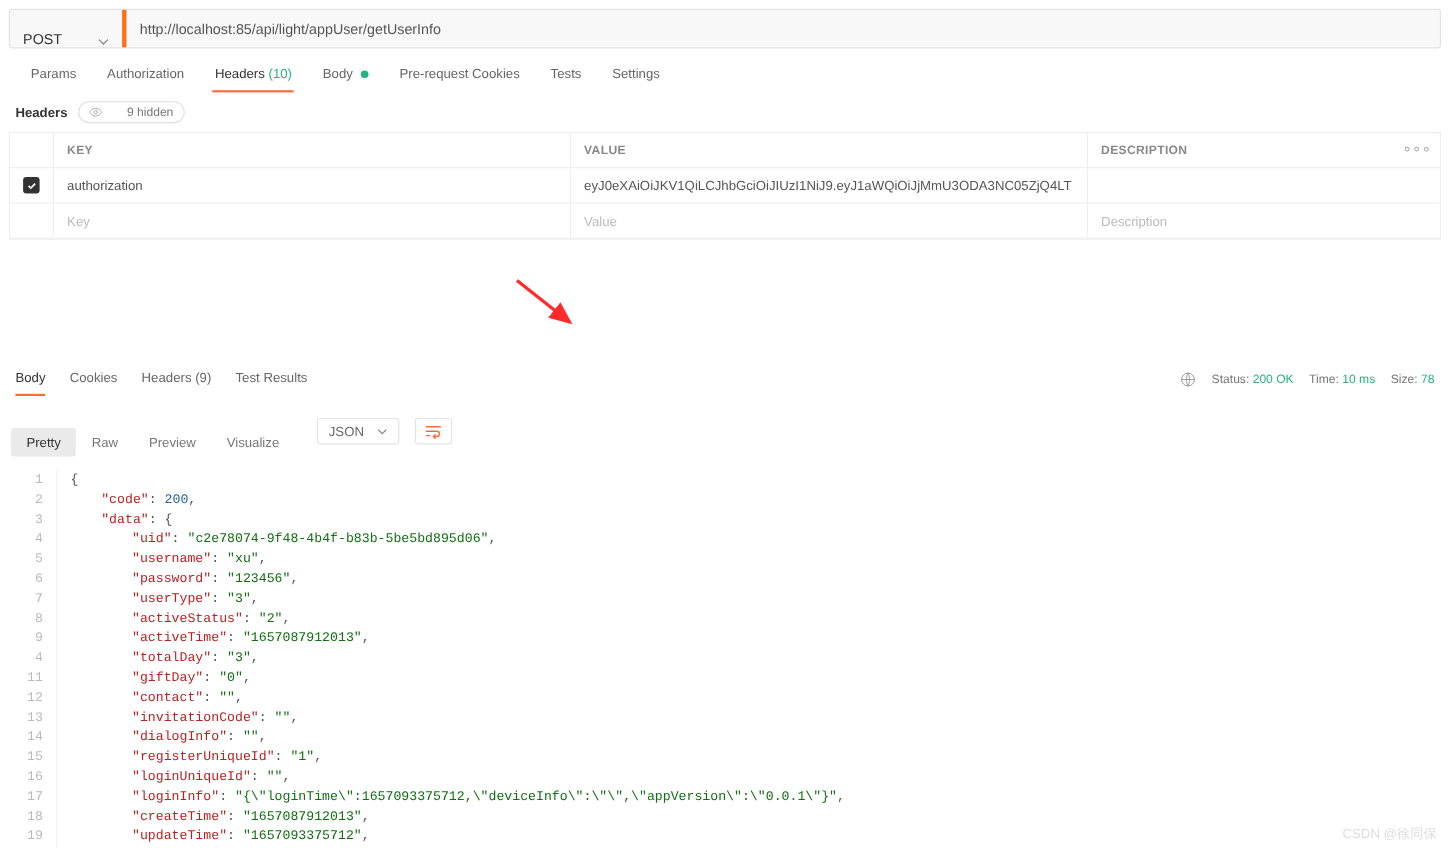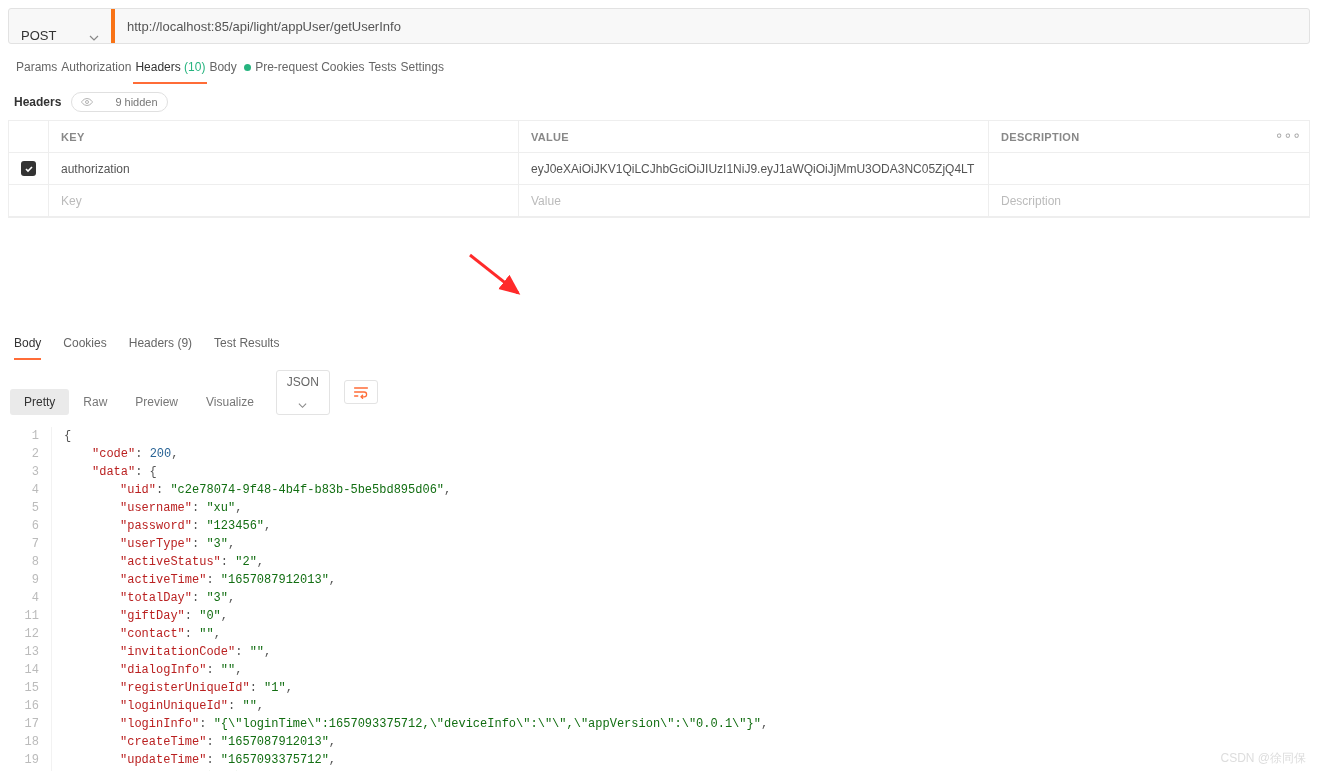--- a/index.html
+++ b/index.html
@@ -2,21 +2,21 @@
 <html><head>
 <meta charset="utf-8">
 <style>
 * { box-sizing: border-box; margin: 0; padding: 0; }
 body { font-family: -apple-system, BlinkMacSystemFont, "Segoe UI", Arial, sans-serif; font-size: 12px; color: #333; background: #fff; }
 .url-bar { display: flex; margin: 8px; border: 1px solid #e2e2e2; border-radius: 3px; background: #f8f8f8; height: 36px; }
 .method-select { display: flex; align-items: flex-end; padding: 0 12px; border-right: 4px solid #f97316; cursor: pointer; width: 106px; justify-content: space-between; }
 .method-select .label { font-size: 13px; color: #333; }
 .chevron { width: 10px; height: 10px; }
 .url-input { flex: 1; border: none; background: transparent; padding: 0 12px; font-size: 13px; color: #555; outline: none; }
-.req-tabs { display: flex; padding: 0 14px; border-bottom: 0; margin-top: 6px; }
+.req-tabs { display: flex; gap: 24px; padding: 0 14px; border-bottom: 0; margin-top: 6px; margin-left: 12px; }
 .req-tab { padding: 8px 2px; font-size: 12px; color: #666; cursor: pointer; border-bottom: 2px solid transparent; }
 .req-tab.active { color: #333; border-bottom-color: #ff6c37; }
 .req-tab .count-green { color: #26b47f; }
 .body-dot { display: inline-block; width: 7px; height: 7px; border-radius: 50%; background: #26b47f; margin-left: 4px; vertical-align: middle; }
 .sub-head { display: flex; align-items: center; gap: 10px; padding: 8px 14px; }
 .sub-head .title { font-size: 12px; color: #333; font-weight: 600; }
 .hidden-pill { display: flex; align-items: center; gap: 22px; border: 1px solid #e0e0e0; border-radius: 18px; padding: 3px 9px; font-size: 11px; color: #777; cursor: pointer; }
 .eye-icon { width: 12px; height: 12px; }
 .headers-table { border: 1px solid #eee; margin: 0 8px; position: relative; }
 .ht-row { display: flex; border-bottom: 1px solid #eee; min-height: 32px; align-items: stretch; }
@@ -37,21 +37,21 @@
 .resp-tabs { display: flex; gap: 22px; }
 .resp-tab { padding: 8px 0; font-size: 12px; color: #666; cursor: pointer; border-bottom: 2px solid transparent; }
 .resp-tab.active { color: #333; border-bottom-color: #ff6c37; }
 .resp-status { display: flex; align-items: center; gap: 14px; font-size: 11px; color: #777; padding-bottom: 8px; }
 .resp-status .globe { width: 14px; height: 14px; }
 .resp-status .ok { color: #26b47f; }
 .view-bar { display: flex; align-items: center; gap: 8px; padding: 8px 10px; }
 .view-pill-group { display: flex; background: #fff; }
 .view-pill { padding: 6px 14px; font-size: 12px; color: #777; cursor: pointer; border-radius: 3px; margin-top: 20px; }
 .view-pill.active { background: #eaeaea; color: #333; }
-.json-select { display: flex; align-items: center; gap: 12px; border: 1px solid #e3e3e3; border-radius: 3px; padding: 4px 10px; font-size: 12px; color: #666; cursor: pointer; margin-left: 0; flex-direction: column; }
+.json-select { display: flex; align-items: center; gap: 12px; border: 1px solid #e3e3e3; border-radius: 3px; padding: 4px 10px; font-size: 12px; color: #666; cursor: pointer; margin-left: 12px; }
 .wrap-btn { border: 1px solid #e3e3e3; border-radius: 3px; padding: 4px 8px; cursor: pointer; display: flex; align-items: center; margin-left: 6px; }
 .wrap-btn svg { stroke: #ff6c37; }
 .code-area { display: flex; font-family: Consolas, "Courier New", monospace; font-size: 12px; padding: 4px 0 10px; }
 .gutter { width: 52px; text-align: right; padding-right: 12px; color: #bbb; user-select: none; border-right: 1px solid #f2f2f2; }
 .gutter div { height: 18px; line-height: 18px; }
 .code-lines { flex: 1; padding-left: 12px; }
 .code-lines .line { height: 18px; line-height: 18px; white-space: pre; }
 .pl1 { padding-left: 28px; }
 .pl2 { padding-left: 56px; }
 .key-t { color: #ba2121; }
@@ -150,20 +150,29 @@
 
 <div class="resp-bar">
   <div class="resp-tabs">
     <div class="resp-tab active">Body</div>
     <div class="resp-tab">Cookies</div>
     <div class="resp-tab">
       <span>Headers</span>
       <span class="count-green">(9)</span>
     </div>
     <div class="resp-tab">Test Results</div>
+  </div>
+  <div class="resp-status">
+    <svg class="globe" viewBox="0 0 24 24">
+        <circle cx="12" cy="12" r="10" fill="none" stroke="#888" stroke-width="1.3"></circle>
+        <path d="M2 12h20M12 2c3 3 3 17 0 20M12 2c-3 3-3 17 0 20" fill="none" stroke="#888" stroke-width="1.3"></path>
+      </svg>
+    <span><span>Status:</span> <span class="ok">200 OK</span></span>
+    <span><span>Time:</span> <span class="ok">10 ms</span></span>
+    <span><span>Size:</span> <span class="ok">78</span></span>
   </div>
 </div>
 
 <div class="view-bar">
   <div class="view-pill-group">
     <div class="view-pill active">Pretty</div>
     <div class="view-pill">Raw</div>
     <div class="view-pill">Preview</div>
     <div class="view-pill">Visualize</div>
   </div>

